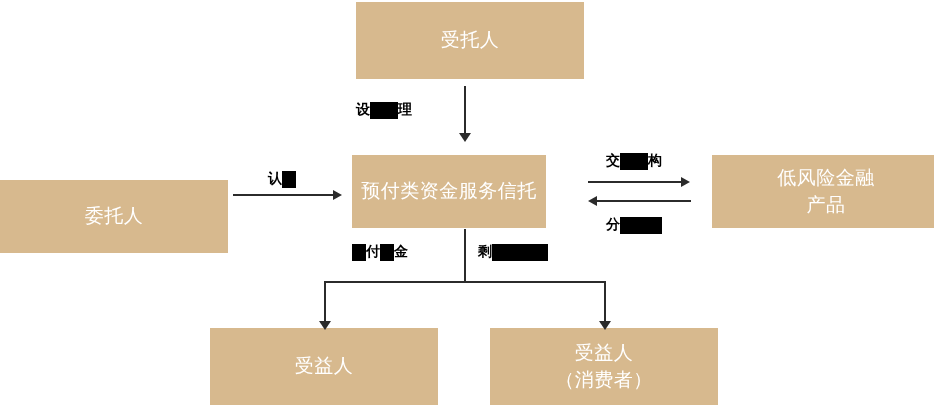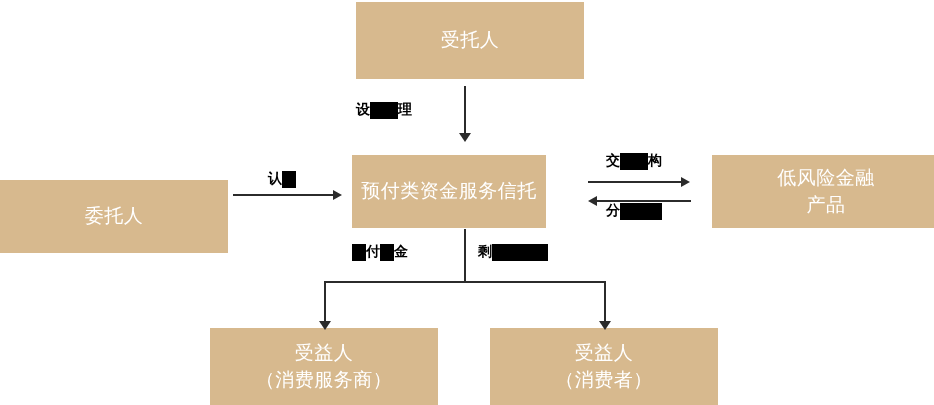--- a/index.html
+++ b/index.html
@@ -91,21 +91,21 @@
     display: inline-block;
     background: #000000;
     color: transparent;
     vertical-align: middle;
   }
 
   
   #lbl-entrust  { left: 356px; top: 101px; }
   #lbl-subscribe{ left: 268px; top: 170px; }
   #lbl-invest   { left: 606px; top: 152px; }
-  #lbl-distrib  { left: 606px; top: 202px; }
+  #lbl-distrib  { left: 606px; top: 216px; }
   #lbl-pay      { left: 352px; top: 243px; }
   #lbl-residual { left: 478px; top: 243px; }
 </style>
 </head>
 <body>
 
 <div id="diagram">
 
   <div class="node" id="node-trustee">
     <span>受托人</span>
@@ -119,21 +119,20 @@
     <span>预付类资金服务信托</span>
   </div>
 
   <div class="node" id="node-product">
     <span>低风险金融</span>
     <span class="line2">产品</span>
   </div>
 
   <div class="node" id="node-bene-service">
     <span>受益人</span>
-    <span class="line2">（消费服务商）</span>
   </div>
 
   <div class="node" id="node-bene-consumer">
     <span>受益人</span>
     <span class="line2">（消费者）</span>
   </div>
 
   <div class="conn v-line" style="left:464px; top:86px; height:49px;"></div>
   <div class="arrow arrow-down" style="left:459px; top:133px;"></div>
 

